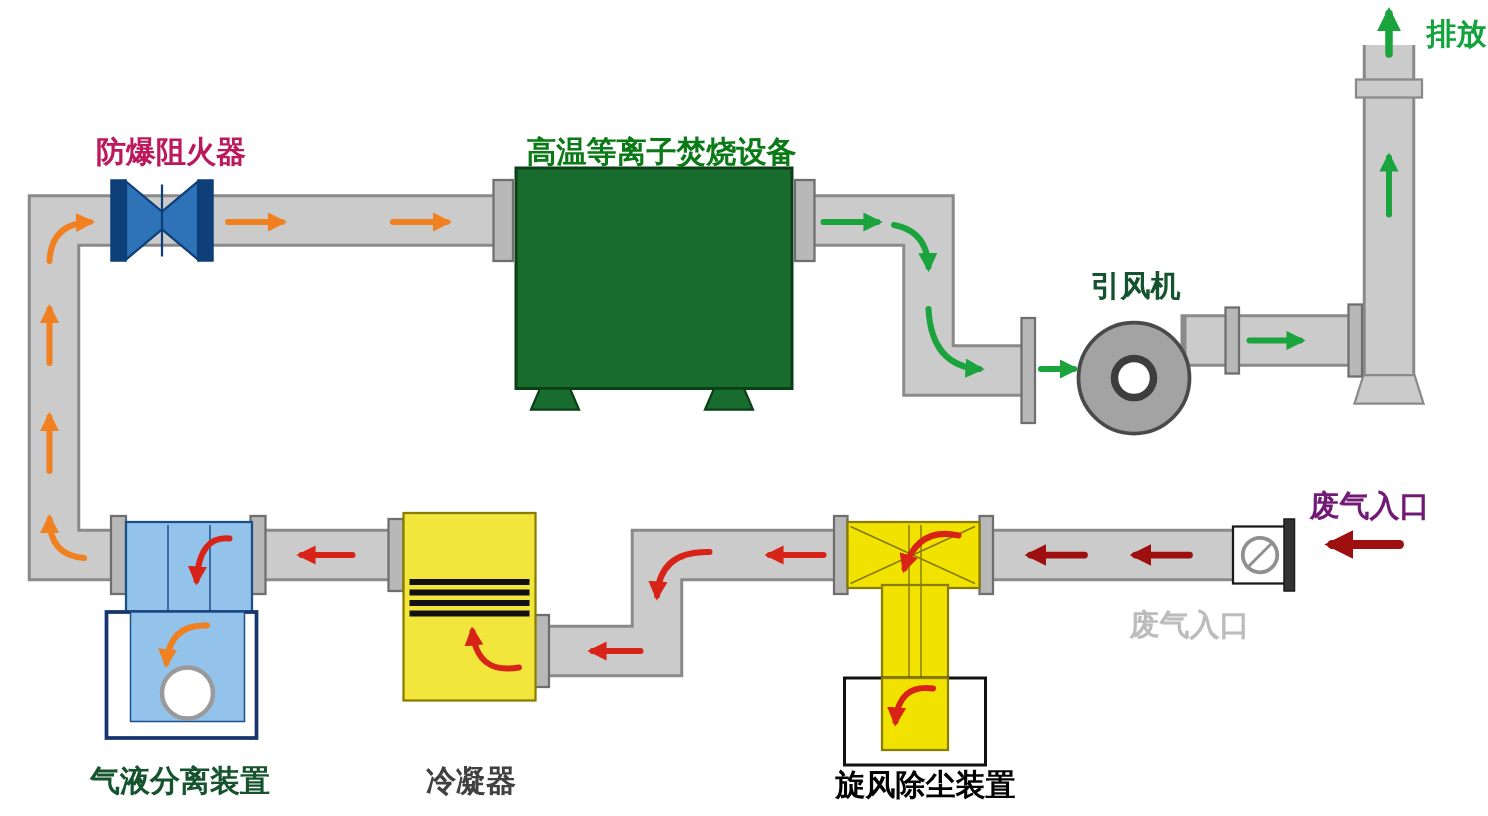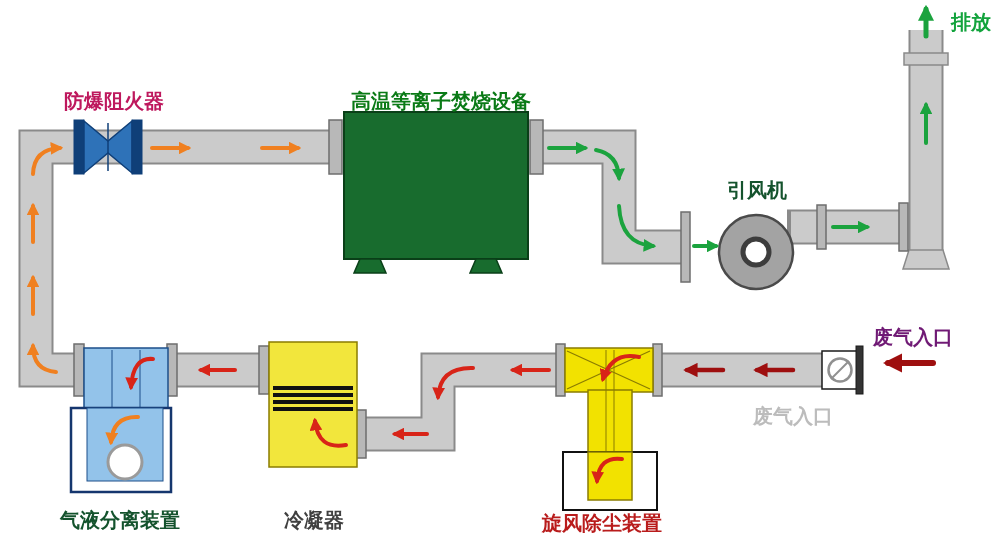--- a/index.html
+++ b/index.html
@@ -163,14 +163,14 @@
 </svg>
 
 <div class="lbl" style="left: 64px; top: 88px; color: #be185d;">防爆阻火器</div>
 <div class="lbl" style="left: 351px; top: 88px; color: rgb(10, 122, 22);">高温等离子焚烧设备</div>
 <div class="lbl" style="left: 727px; top: 177px; color: #14532d;">引风机</div>
 <div class="lbl" style="left: 951px; top: 9px; color: rgb(18, 163, 60);">排放</div>
 <div class="lbl" style="left: 873px; top: 324px; color: #701a75;">废气入口</div>
 <div class="lbl" style="left: 753px; top: 403px; color: rgb(188, 188, 188);">废气入口</div>
 <div class="lbl" style="left: 60px; top: 507px; color: #14532d;">气液分离装置</div>
 <div class="lbl" style="left: 284px; top: 507px; color: #404040;">冷凝器</div>
-<div class="lbl" style="left: 542px; top: 510px; color: #b91c1c;">旋风除尘装置</div>
+<div class="lbl" style="left: 557px; top: 510px; color: #000000;">旋风除尘装置</div>
 </div>
 
 </body></html>

